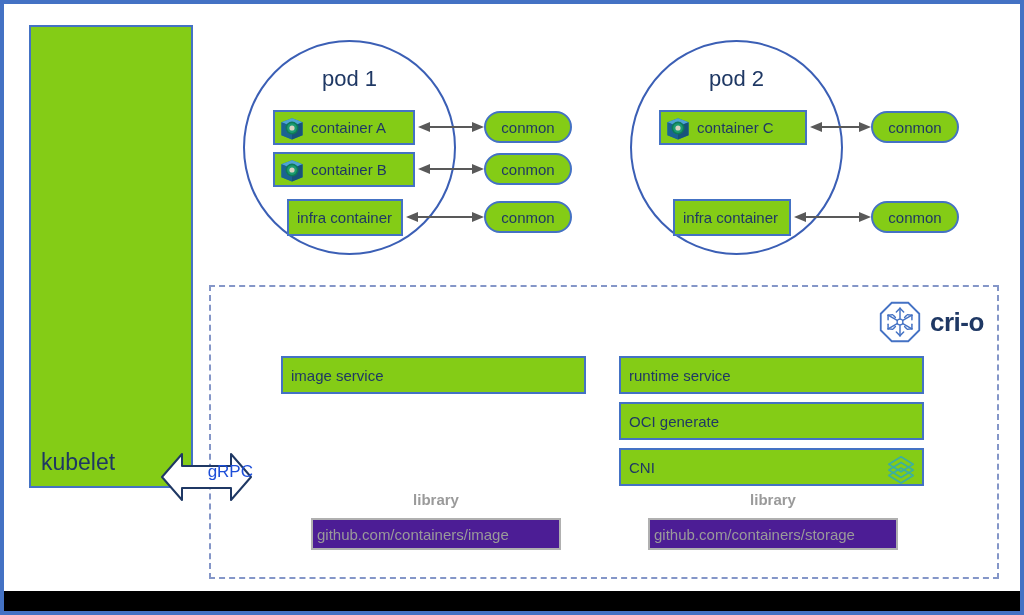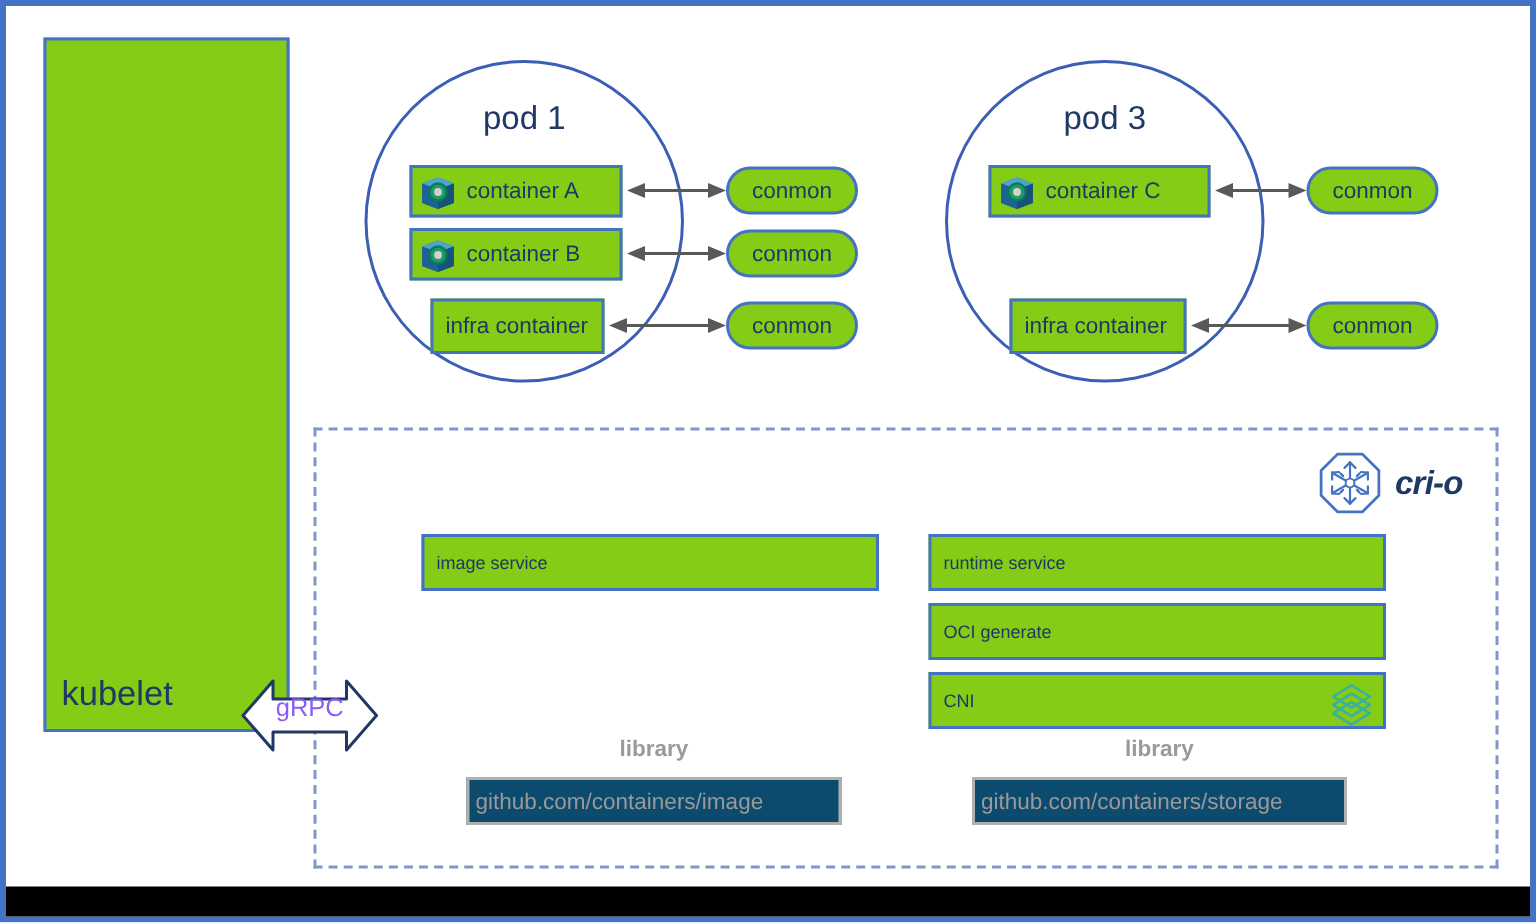--- a/index.html
+++ b/index.html
@@ -126,33 +126,32 @@
 
   #crio-logo {
     position: absolute;
     left: 878px; top: 298px;
     width: 120px; height: 48px;
     display: flex;
     align-items: center;
     gap: 8px;
   }
   #crio-wordmark {
-    font-size: 22px;
+    font-size: 26px;
     font-weight: bold;
     color: #1F3864;
     letter-spacing: -0.5px;
     line-height: 1;
-    font-style: italic;
   }
 
   
   .svc-box {
     height: 38px;
     padding-left: 8px;
-    font-size: 12px;
+    font-size: 15px;
   }
   #image-service   { left: 281px; top: 356px; width: 305px; }
   #runtime-service { left: 619px; top: 356px; width: 305px; }
   #oci-generate    { left: 619px; top: 402px; width: 305px; }
   #cni-box         { left: 619px; top: 448px; width: 305px; }
 
   #cni-icon-wrap {
     position: absolute;
     right: 6px;
     top: 4px;
@@ -168,21 +167,21 @@
     text-align: center;
     white-space: nowrap;
   }
   #library-label-left  { left: 311px; top: 491px; width: 250px; }
   #library-label-right { left: 648px; top: 491px; width: 250px; }
 
   .library-box {
     position: absolute;
     box-sizing: border-box;
     border: 2px solid #B0B0B0;
-    background: #0c4a6e;
+    background: #4c1d95;
     color: #9A9A9A;
     font-size: 15px;
     height: 32px;
     display: flex;
     align-items: center;
     padding-left: 4px;
     white-space: nowrap;
   }
   #library-box-left  { left: 311px; top: 518px; width: 250px; }
   #library-box-right { left: 648px; top: 518px; width: 250px; }
@@ -190,23 +189,23 @@
   
   #grpc-shape {
     position: absolute;
     left: 160px; top: 442px;
     width: 93px; height: 70px;
   }
   #grpc-label {
     position: absolute;
     left: 160px; top: 462px;
     width: 93px;
-    text-align: center;
+    text-align: right;
     font-size: 17px;
-    color: #8b5cf6;
+    color: #1d4ed8;
     white-space: nowrap;
   }
 
   .container-icon {
     width: 26px;
     height: 26px;
     flex: 0 0 26px;
   }
 </style>
 </head>
@@ -247,21 +246,21 @@
       <circle cx="16" cy="16" r="3.2" fill="#D9D2C0"></circle>
     </svg>
     <span class="lbl">container B</span>
   </div>
 
   <div class="box" id="pod1-infra">
     <span class="lbl">infra container</span>
   </div>
 
   <div class="pod-circle" id="pod2-circle"></div>
-  <div class="pod-title" id="pod2-title">pod 3</div>
+  <div class="pod-title" id="pod2-title">pod 2</div>
 
   <div class="box ctr-box" id="pod2-containerC">
     <svg class="container-icon" viewBox="0 0 32 32">
       <polygon points="3,9 16,4 29,9 29,25 16,30 3,25" fill="#1F6FA8"></polygon>
       <polygon points="3,9 16,4 29,9 16,14" fill="#4EA3D4"></polygon>
       <polygon points="3,9 16,14 16,30 3,25" fill="#1B6392"></polygon>
       <polygon points="16,14 29,9 29,25 16,30" fill="#17527A"></polygon>
       <circle cx="16" cy="16" r="8" fill="#0F7A56"></circle>
       <circle cx="16" cy="16" r="6" fill="#1B9C72"></circle>
       <circle cx="16" cy="16" r="3.2" fill="#D9D2C0"></circle>

